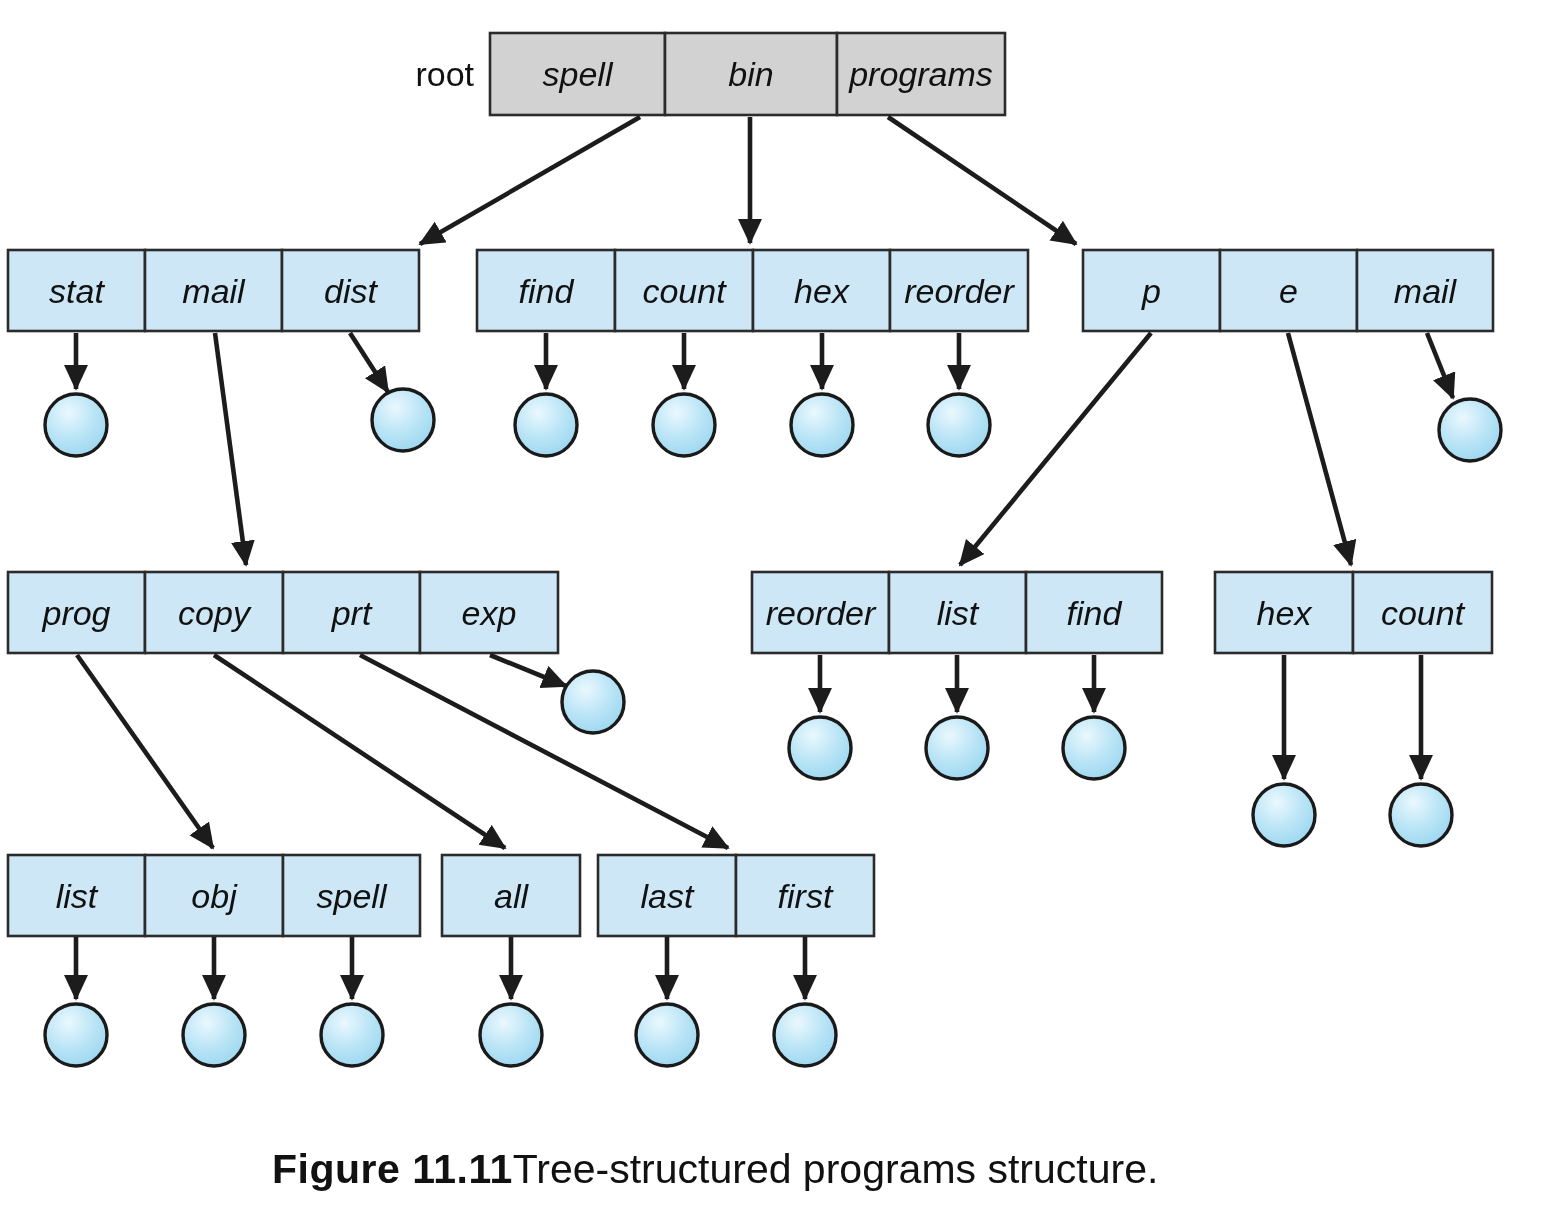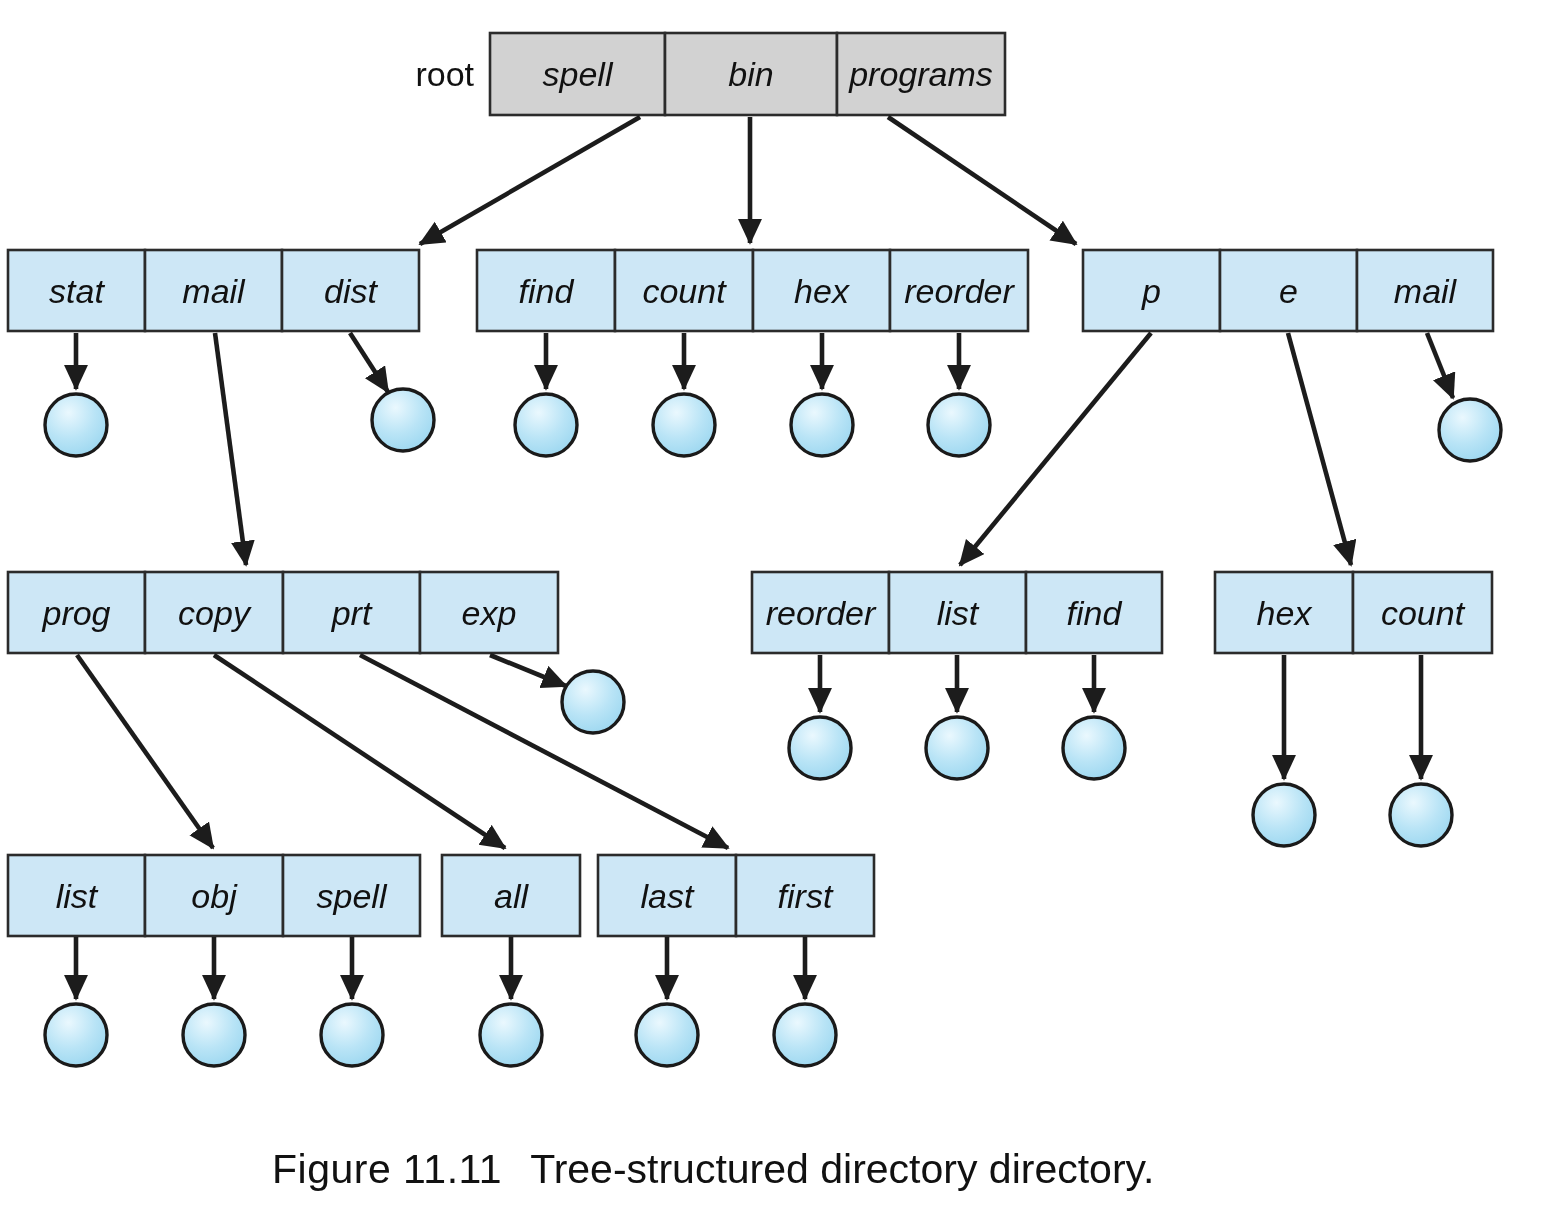--- a/index.html
+++ b/index.html
@@ -22,21 +22,21 @@
     font-size: 34px;
   }
   .caption {
     position: absolute;
     left: 272px;
     top: 1146px;
     font-size: 41px;
     color: #111111;
     white-space: nowrap;
   }
-  .cap-label { font-weight: normal; margin-right: 28px; letter-spacing: 0.5px; }
+  .cap-label { font-weight: bold; letter-spacing: 0.5px; }
 </style>
 </head>
 <body>
 
 <div class="page">
   <svg id="tree-svg" width="1548" height="1220" viewBox="0 0 1548 1220">
       <defs>
         <radialGradient id="fileGrad" cx="0.38" cy="0.30" r="0.85">
           <stop offset="0" stop-color="#eaf8fe"></stop>
           <stop offset="0.5" stop-color="#b9e4f6"></stop>
@@ -165,15 +165,15 @@
       <circle cx="1284" cy="815" r="31" fill="url(#fileGrad)" stroke="#1a1a1a" stroke-width="3.4"></circle>
       <circle cx="1421" cy="815" r="31" fill="url(#fileGrad)" stroke="#1a1a1a" stroke-width="3.4"></circle>
       <circle cx="76" cy="1035" r="31" fill="url(#fileGrad)" stroke="#1a1a1a" stroke-width="3.4"></circle>
       <circle cx="214" cy="1035" r="31" fill="url(#fileGrad)" stroke="#1a1a1a" stroke-width="3.4"></circle>
       <circle cx="352" cy="1035" r="31" fill="url(#fileGrad)" stroke="#1a1a1a" stroke-width="3.4"></circle>
       <circle cx="511" cy="1035" r="31" fill="url(#fileGrad)" stroke="#1a1a1a" stroke-width="3.4"></circle>
       <circle cx="667" cy="1035" r="31" fill="url(#fileGrad)" stroke="#1a1a1a" stroke-width="3.4"></circle>
       <circle cx="805" cy="1035" r="31" fill="url(#fileGrad)" stroke="#1a1a1a" stroke-width="3.4"></circle>
     </svg>
   <div class="caption">
-    <span class="cap-label">Figure 11.11</span><span class="cap-text">Tree-structured directory directory.</span>
+    <span class="cap-label">Figure 11.11</span><span class="cap-text">Tree-structured programs structure.</span>
   </div>
 </div>
 
 </body></html>

